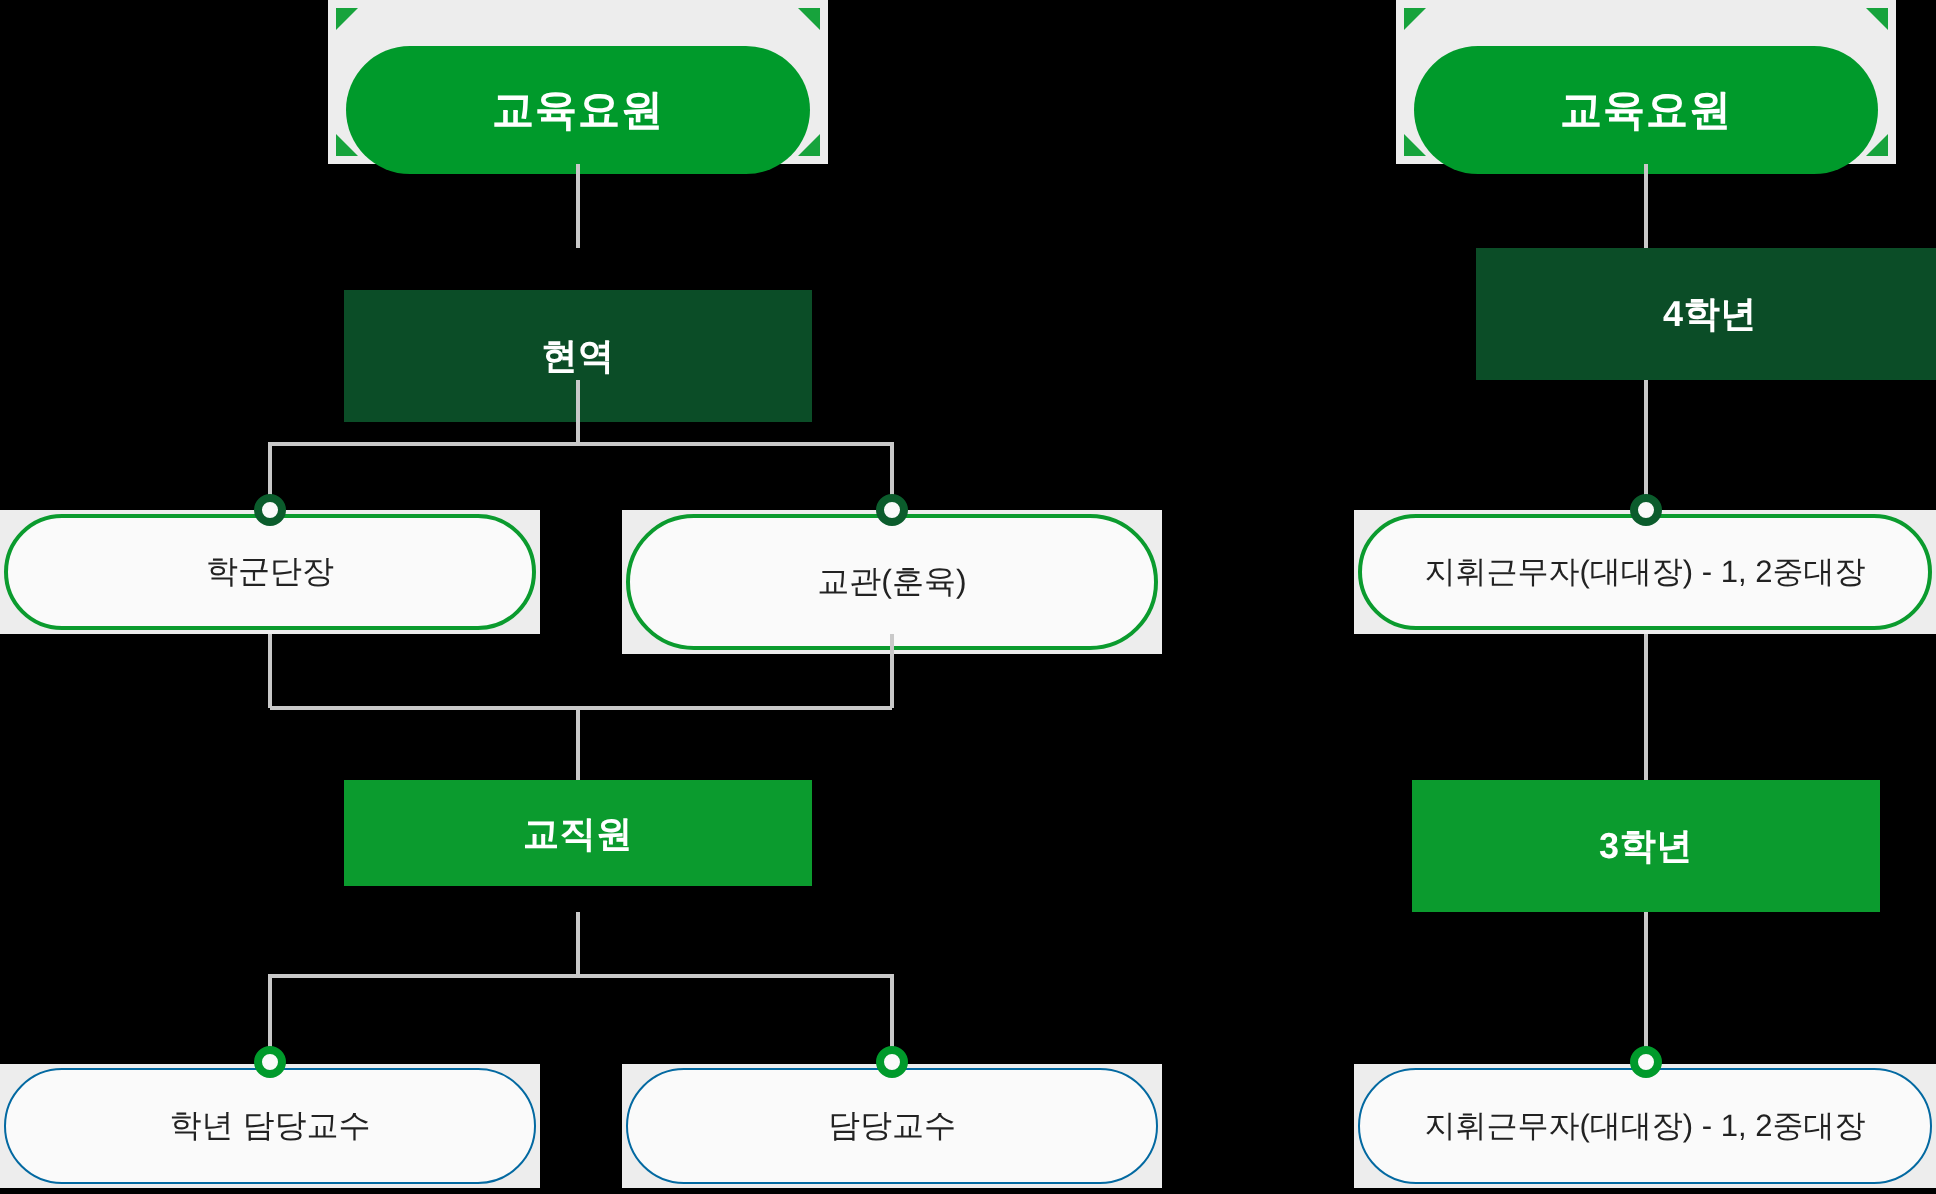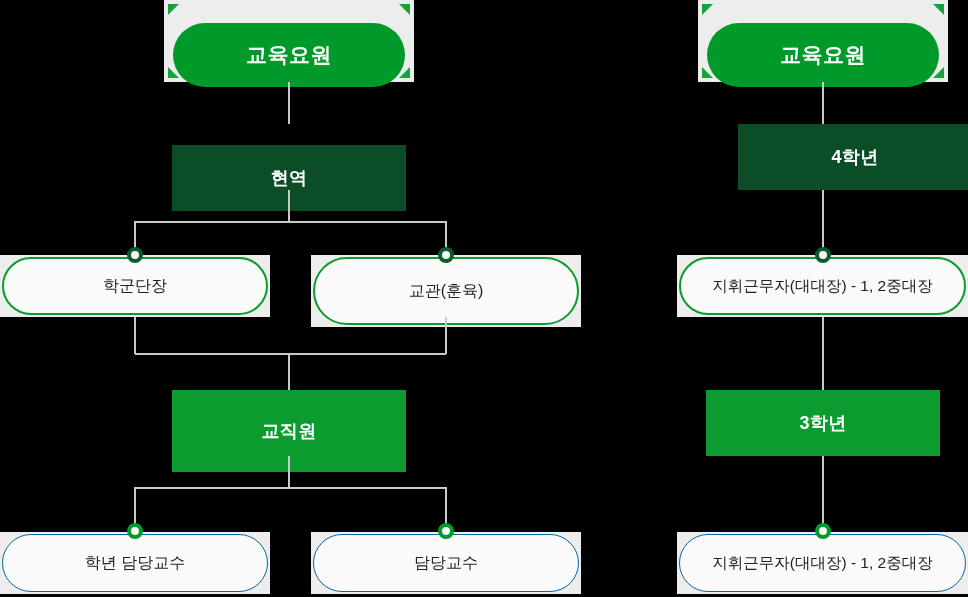--- a/index.html
+++ b/index.html
@@ -110,21 +110,21 @@
   <div class="pill green" style="left:311px;top:255px;width:270px;height:72px;">
     <div class="inner">교관(훈육)</div>
   </div>
   <div class="dot dark" style="left:438px;top:247px;"></div>
 
   <div class="line vline" style="left:134px;top:317px;height:37px;"></div>
   <div class="line vline" style="left:445px;top:317px;height:37px;"></div>
   <div class="line hline" style="left:135px;top:353px;width:311px;"></div>
   <div class="line vline" style="left:288px;top:353px;height:37px;"></div>
 
-  <div class="rect bright" style="left:172px;top:390px;width:234px;height:82px;">교직원</div>
+  <div class="rect bright" style="left:172px;top:390px;width:234px;height:53px;">교직원</div>
 
   <div class="line vline" style="left:288px;top:456px;height:32px;"></div>
   <div class="line hline" style="left:135px;top:487px;width:311px;"></div>
   <div class="line vline" style="left:134px;top:487px;height:42px;"></div>
   <div class="line vline" style="left:445px;top:487px;height:42px;"></div>
 
   <div class="pill grey" style="left:0px;top:532px;width:270px;height:62px;">
     <div class="inner">학년 담당교수</div>
   </div>
   <div class="dot bright" style="left:127px;top:523px;"></div>

